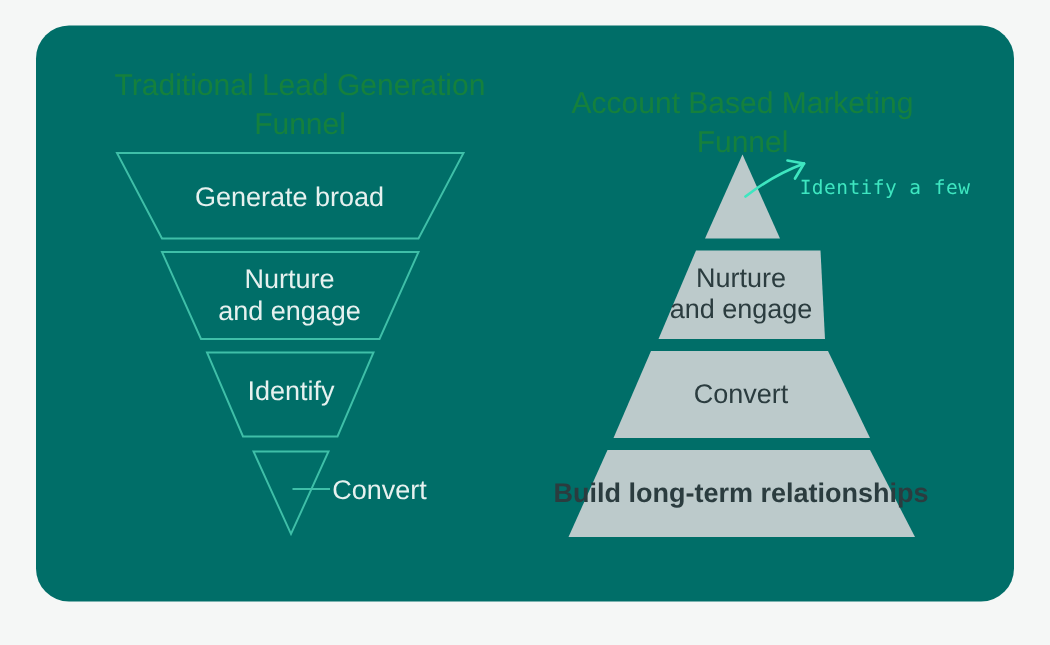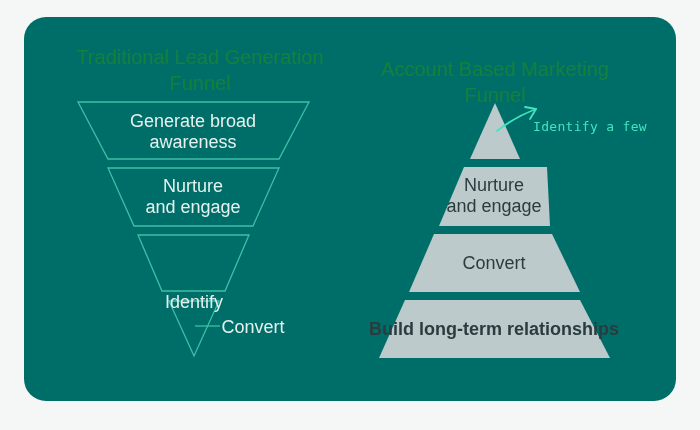--- a/index.html
+++ b/index.html
@@ -58,27 +58,26 @@
   <polygon points="464,167 547,167 550,226 439,226" fill="#bccacb"></polygon>
   <polygon points="434,234 552,234 580,292 409,292" fill="#bccacb"></polygon>
   <polygon points="405,300 580,300 610,358 379,358" fill="#bccacb"></polygon>
 
   <path d="M497,131 Q515,117 536,109" fill="none" stroke="#3ee6c0" stroke-width="1.8" stroke-linecap="round"></path>
   <path d="M525,107 L536,109 L530,119" fill="none" stroke="#3ee6c0" stroke-width="1.8" stroke-linecap="round" stroke-linejoin="round"></path>
 </svg>
 
 <div class="lbl light" style="left:193px; top:132px;">
   <div>Generate broad</div>
-  <div>awareness</div>
 </div>
 <div class="lbl light" style="left:193px; top:197px;">
   <div>Nurture</div>
   <div>and engage</div>
 </div>
-<div class="lbl light" style="left:194px; top:261px;margin-top:41px;">
+<div class="lbl light" style="left:194px; top:261px;">
   <div>Identify</div>
 </div>
 <div class="lbl light" style="left:253px; top:327px;">Convert</div>
 
 <div class="lbl dark" style="left:494px; top:196px;">
   <div>Nurture</div>
   <div>and engage</div>
 </div>
 <div class="lbl dark" style="left:494px; top:263px;">Convert</div>
 <div class="lbl dark" style="left:494px; top:329px;font-weight:bold;">Build long-term relationships</div>

